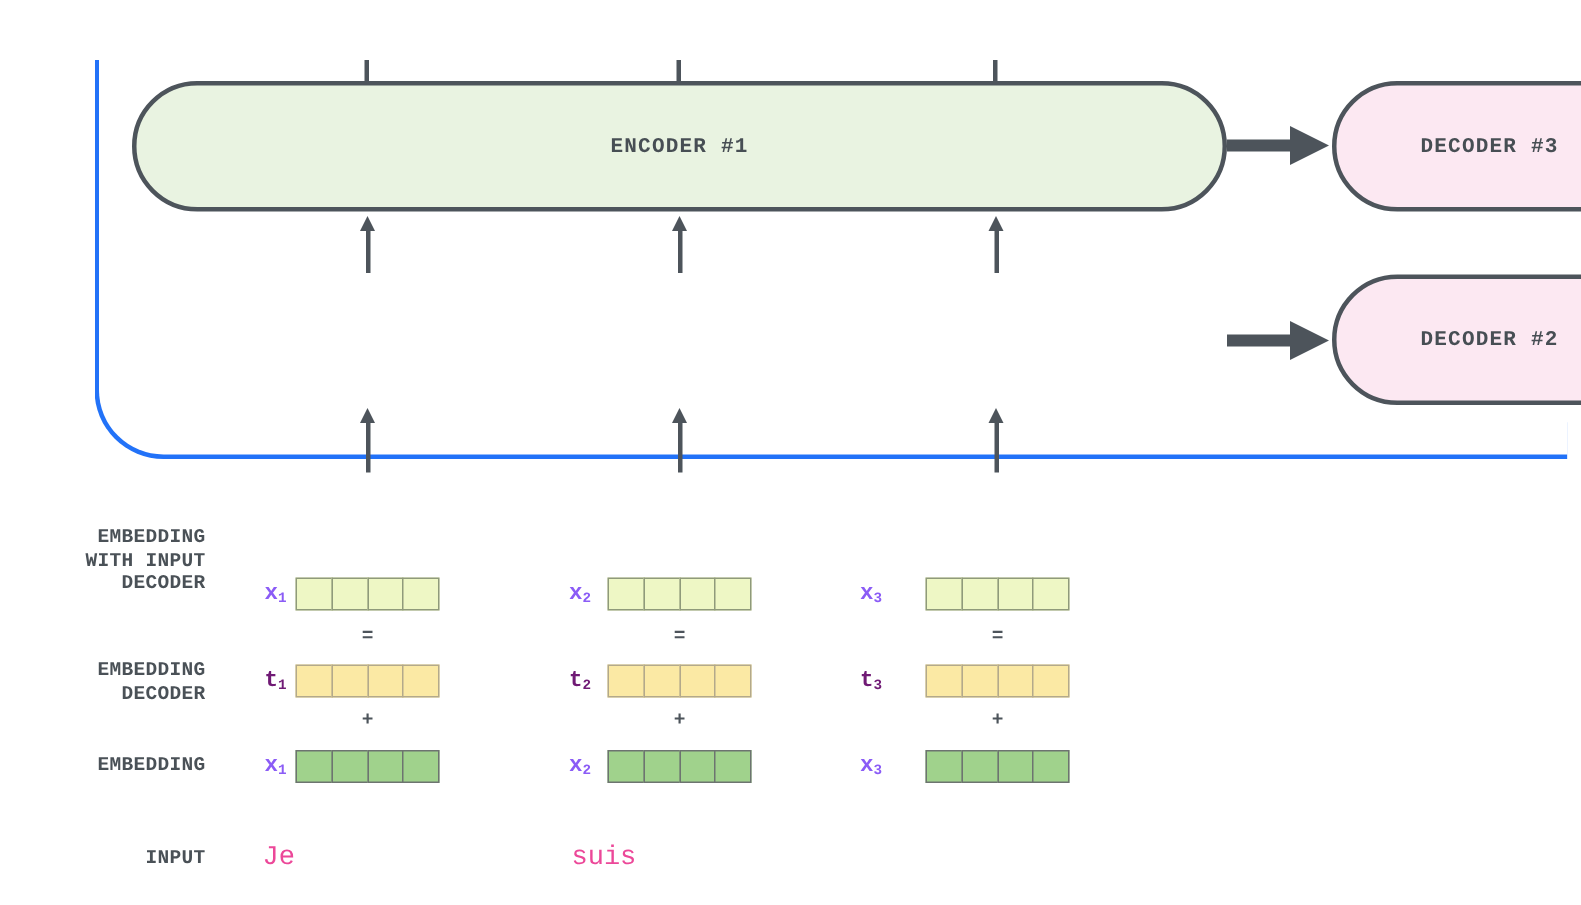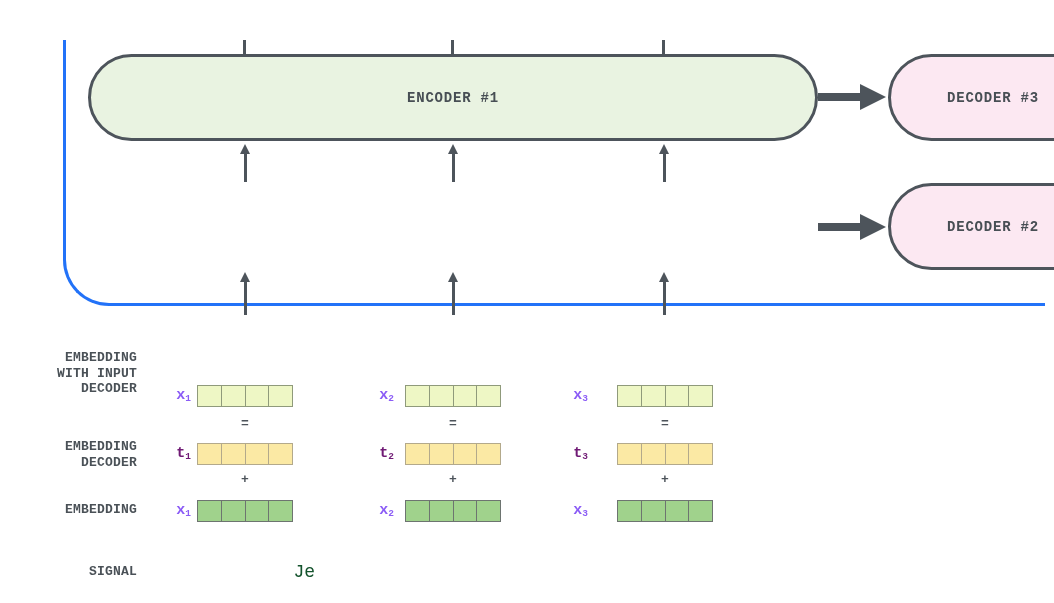--- a/index.html
+++ b/index.html
@@ -56,21 +56,21 @@
   
   .vlabel{position:absolute;width:34px;text-align:right;font-size:15px;font-weight:700;}
   .vlabel sub{font-size:9.5px;vertical-align:-2px;}
   .vlabel.green{color:#8b5cf6}.vlabel.orange{color:#701a75}
   .lc1{left:157px}.lc2{left:360px}.lc3{left:554px}
   .lr1{top:387px}.lr2{top:445px}.lr3{top:502px}
   
   .op{position:absolute;width:96px;text-align:center;font-size:13px;font-weight:700;color:#4d545b;}
   .op.eq{top:416px}.op.pl{top:472px}
   
-  .word{position:absolute;width:140px;text-align:right;font-size:18px;color:#14532d;top:562px;}
+  .word{position:absolute;width:140px;text-align:left;font-size:18px;color:#ec4899;top:562px;}
   .word.w1{left:175px}.word.w2{left:381px}.word.w3{left:593px}
 </style>
 </head>
 <body>
 
 <div id="stage">
 
   <div class="flow-line"></div>
 
   <div class="stub s1"></div>
@@ -125,21 +125,21 @@
   <div class="rowlabel time">
     <div>EMBEDDING</div>
     <div>WITH INPUT</div>
     <div>DECODER</div>
   </div>
   <div class="rowlabel pos">
     <div>EMBEDDING</div>
     <div>DECODER</div>
   </div>
   <div class="rowlabel emb">EMBEDDING</div>
-  <div class="rowlabel inp">SIGNAL</div>
+  <div class="rowlabel inp">INPUT</div>
 
   <div class="vlabel green lc1 lr1"><span>x</span><sub>1</sub></div>
   <div class="vec time c1 r1">
     <div class="cell"></div>
       <div class="cell"></div>
       <div class="cell"></div>
       <div class="cell"></div>
   </div>
   <div class="op eq c1">=</div>
   <div class="vlabel orange lc1 lr2"><span>t</span><sub>1</sub></div>
@@ -175,20 +175,21 @@
       <div class="cell"></div>
   </div>
   <div class="op pl c2">+</div>
   <div class="vlabel green lc2 lr3"><span>x</span><sub>2</sub></div>
   <div class="vec emb c2 r3">
     <div class="cell"></div>
       <div class="cell"></div>
       <div class="cell"></div>
       <div class="cell"></div>
   </div>
+  <div class="word w2">suis</div>
 
   <div class="vlabel green lc3 lr1"><span>x</span><sub>3</sub></div>
   <div class="vec time c3 r1">
     <div class="cell"></div>
       <div class="cell"></div>
       <div class="cell"></div>
       <div class="cell"></div>
   </div>
   <div class="op eq c3">=</div>
   <div class="vlabel orange lc3 lr2"><span>t</span><sub>3</sub></div>

